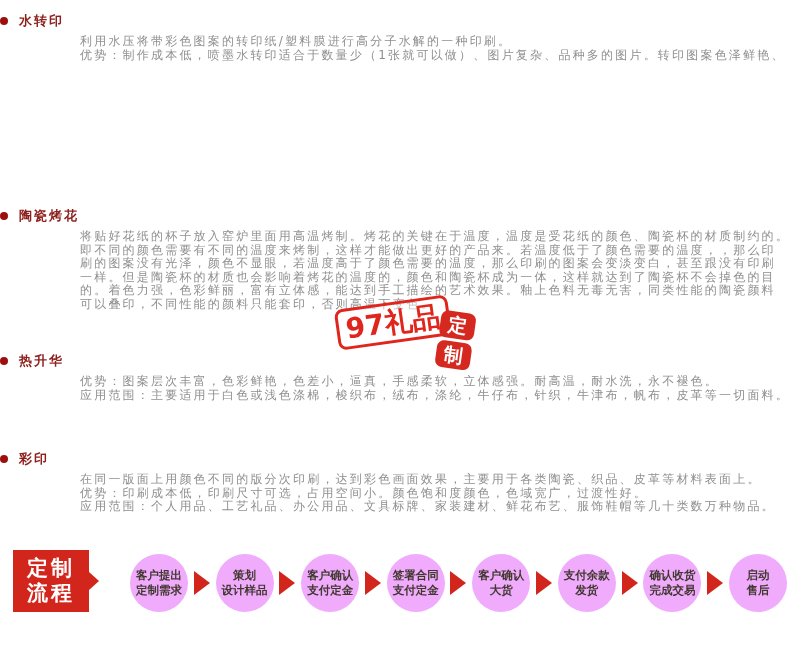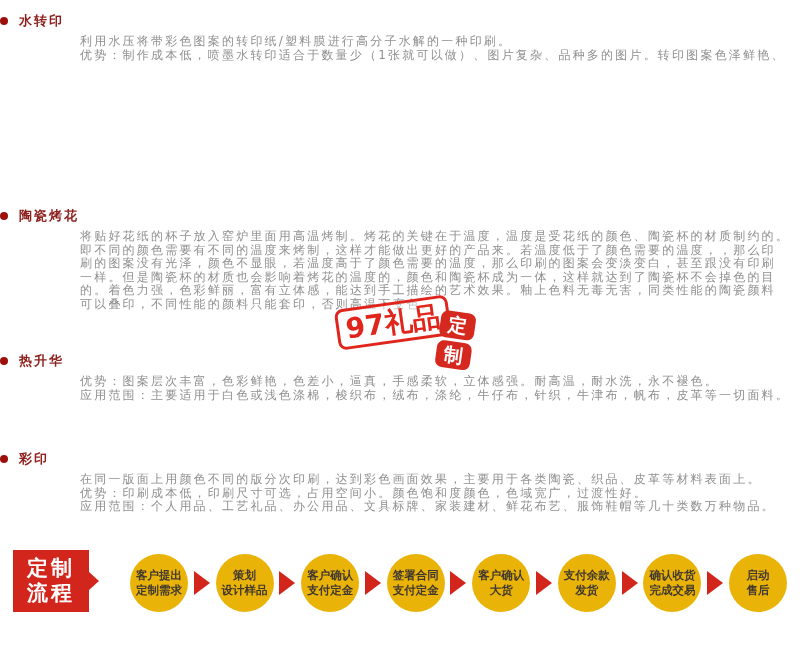--- a/index.html
+++ b/index.html
@@ -25,21 +25,21 @@
 
   
   .flow { position: absolute; left: 13px; top: 545px; width: 774px; height: 67px; display: flex; align-items: flex-end; gap: 28px; }
   .flow-label { position: relative; width: 76px; height: 62px; background: #d2251c; color: #ffffff;
     font-weight: bold; font-size: 21px; letter-spacing: 3px; line-height: 25px;
     display: flex; flex-direction: column; justify-content: center; align-items: center; flex-shrink: 0; }
   .flow-label-notch { position: absolute; right: -10px; top: 50%; transform: translateY(-50%);
     width: 0; height: 0; border-top: 9px solid transparent; border-bottom: 9px solid transparent;
     border-left: 10px solid #d2251c; }
   .flow-steps { flex: 1; display: flex; align-items: center; justify-content: space-between; margin-left: 13px; }
-  .step-circle { width: 58px; height: 58px; border-radius: 50%; background: #eab308;
+  .step-circle { width: 58px; height: 58px; border-radius: 50%; background: #f0abfc;
     display: flex; flex-direction: column; justify-content: center; align-items: center;
     font-size: 11.5px; font-weight: bold; color: #40382f; line-height: 15px; text-align: center; flex-shrink: 0; }
   .flow-arrow { width: 0; height: 0; border-top: 12px solid transparent; border-bottom: 12px solid transparent;
     border-left: 16px solid #d2251c; flex-shrink: 0; }
 </style>
 </head>
 <body>
 
 <div class="page">
 

